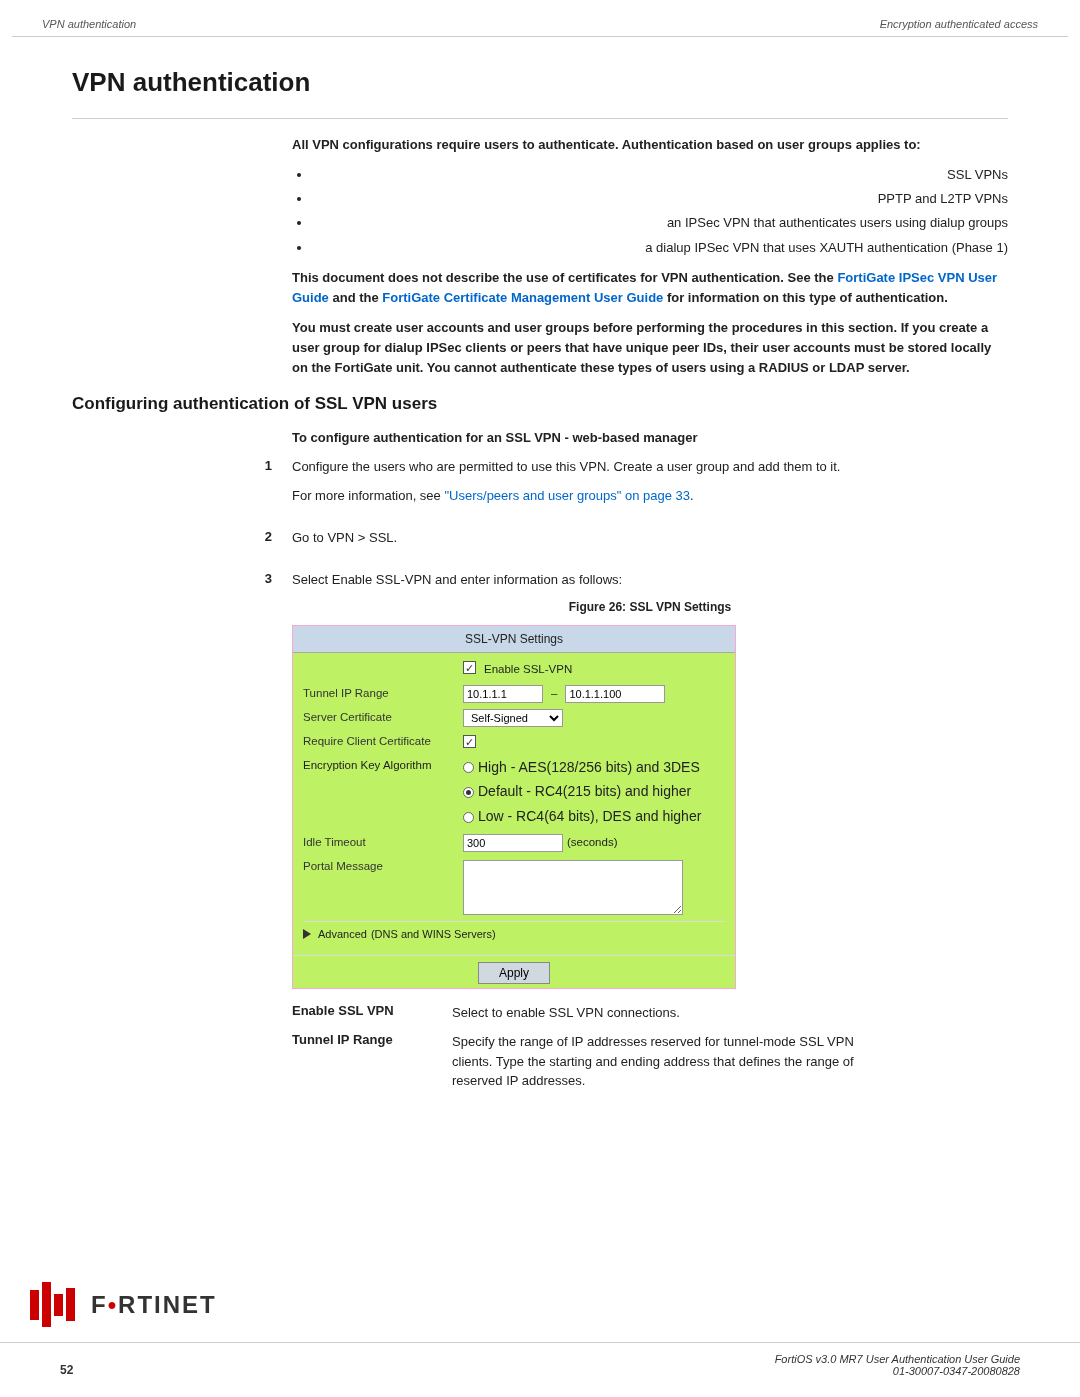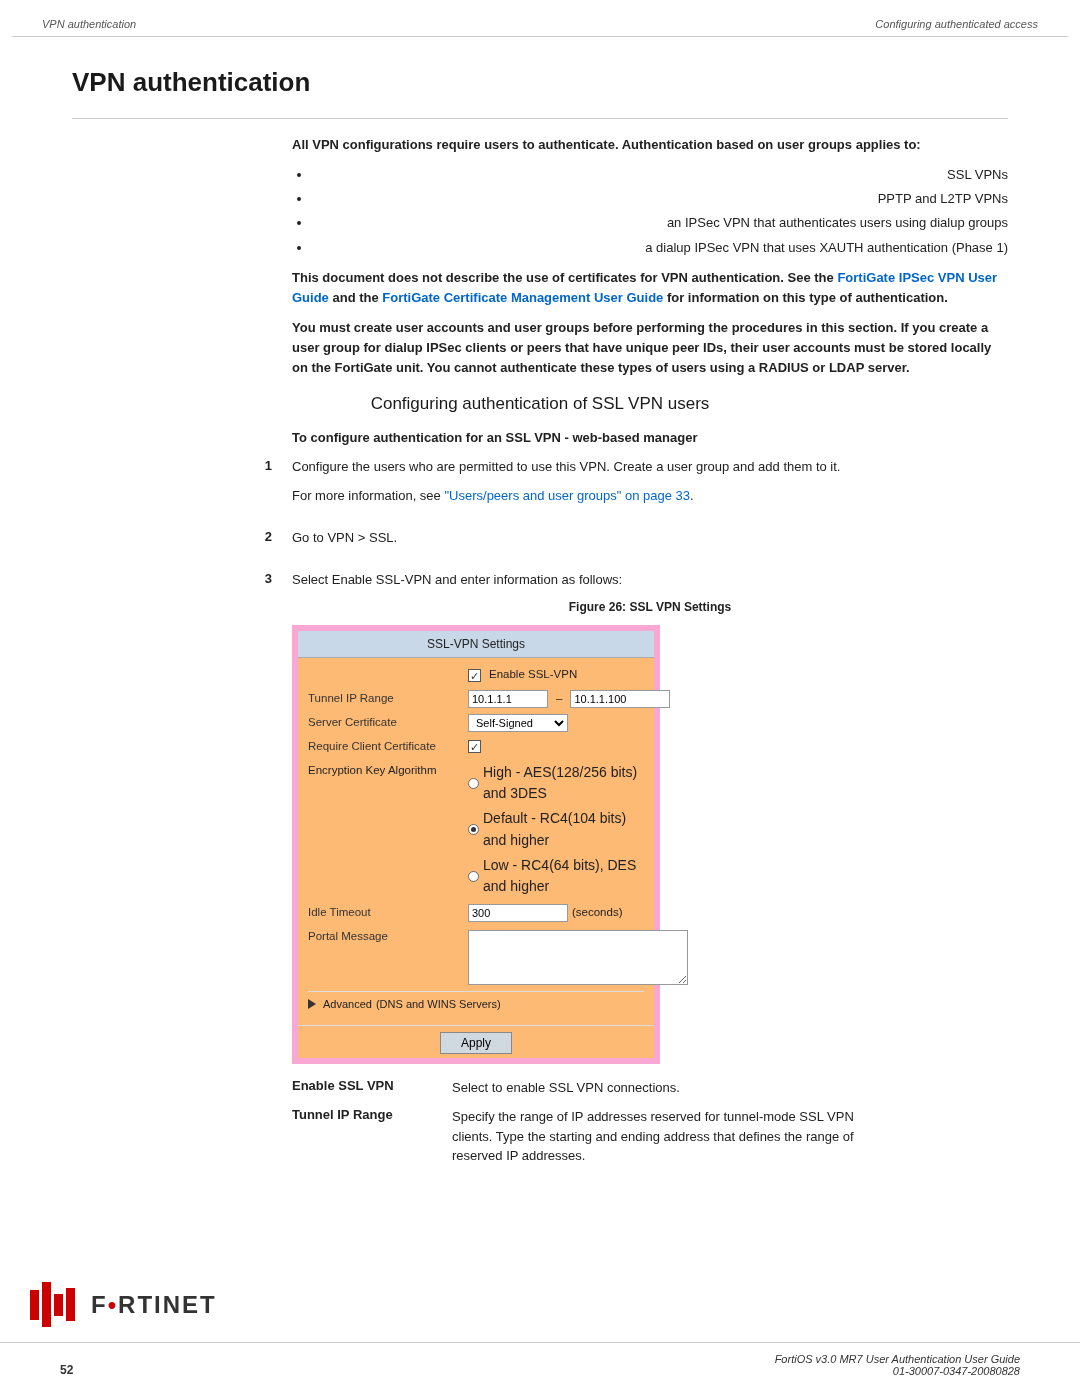--- a/index.html
+++ b/index.html
@@ -73,25 +73,24 @@
     }
 
     .link-text {
       color: #0066cc;
       text-decoration: none;
     }
 
     
     .section-heading {
       font-size: 17px;
-      font-weight: normal;
+      font-weight: bold;
       color: #1a1a1a;
       margin-bottom: 16px;
       margin-top: 10px;
-      text-align: center;
     }
 
     
     .sub-heading {
       font-weight: bold;
       font-size: 13px;
       margin-bottom: 12px;
       margin-left: 220px;
     }
 
@@ -132,24 +131,24 @@
     
     .figure-caption {
       text-align: center;
       font-size: 12px;
       font-weight: bold;
       margin-bottom: 8px;
       margin-left: 220px;
     }
 
     .settings-box {
-      border: 6px solid #f9a8d4;
-      width: 368px;
+      border: 1px solid #f9a8d4;
+      width: 444px;
       font-size: 11.5px;
-      background: #fdba74;
+      background: #bef264;
     }
 
     .settings-box-title {
       background: #c8d8e8;
       text-align: center;
       padding: 4px;
       font-size: 12px;
       border-bottom: 1px solid #aaa;
     }
 
@@ -165,21 +164,20 @@
     }
 
     .settings-label {
       width: 160px;
       min-width: 160px;
       color: #333;
     }
 
     .settings-value {
       display: flex;
-      align-items: center;
       gap: 4px;
     }
 
     .checkbox-checked {
       display: inline-block;
       width: 13px;
       height: 13px;
       border: 1px solid #555;
       background: #fff;
       position: relative;
@@ -397,21 +395,21 @@
       margin-bottom: 6px;
     }
   </style>
 </head>
 <body>
 
 <div class="page-container">
 
   <div class="header-bar">
     <span>VPN authentication</span>
-    <span>Configuring authenticated access</span>
+    <span>Encryption authenticated access</span>
   </div>
 
   <div class="main-content">
 
     <h1 class="page-title">VPN authentication</h1>
     <hr class="divider-line">
 
     <div class="text-content">
       <p>All VPN configurations require users to authenticate. Authentication based on user groups applies to:</p>
       <ul>
@@ -497,21 +495,21 @@
 
               <div class="enc-key-row">
                 <div class="enc-key-label">Encryption Key Algorithm</div>
                 <div class="radio-group">
                   <div class="radio-item">
                     <span class="radio-btn"></span>
                     <span>High - AES(128/256 bits) and 3DES</span>
                   </div>
                   <div class="radio-item">
                     <span class="radio-btn selected"></span>
-                    <span>Default - RC4(104 bits) and higher</span>
+                    <span>Default - RC4(215 bits) and higher</span>
                   </div>
                   <div class="radio-item">
                     <span class="radio-btn"></span>
                     <span>Low - RC4(64 bits), DES and higher</span>
                   </div>
                 </div>
               </div>
 
               <div class="settings-row">
                 <div class="settings-label">Idle Timeout</div>

